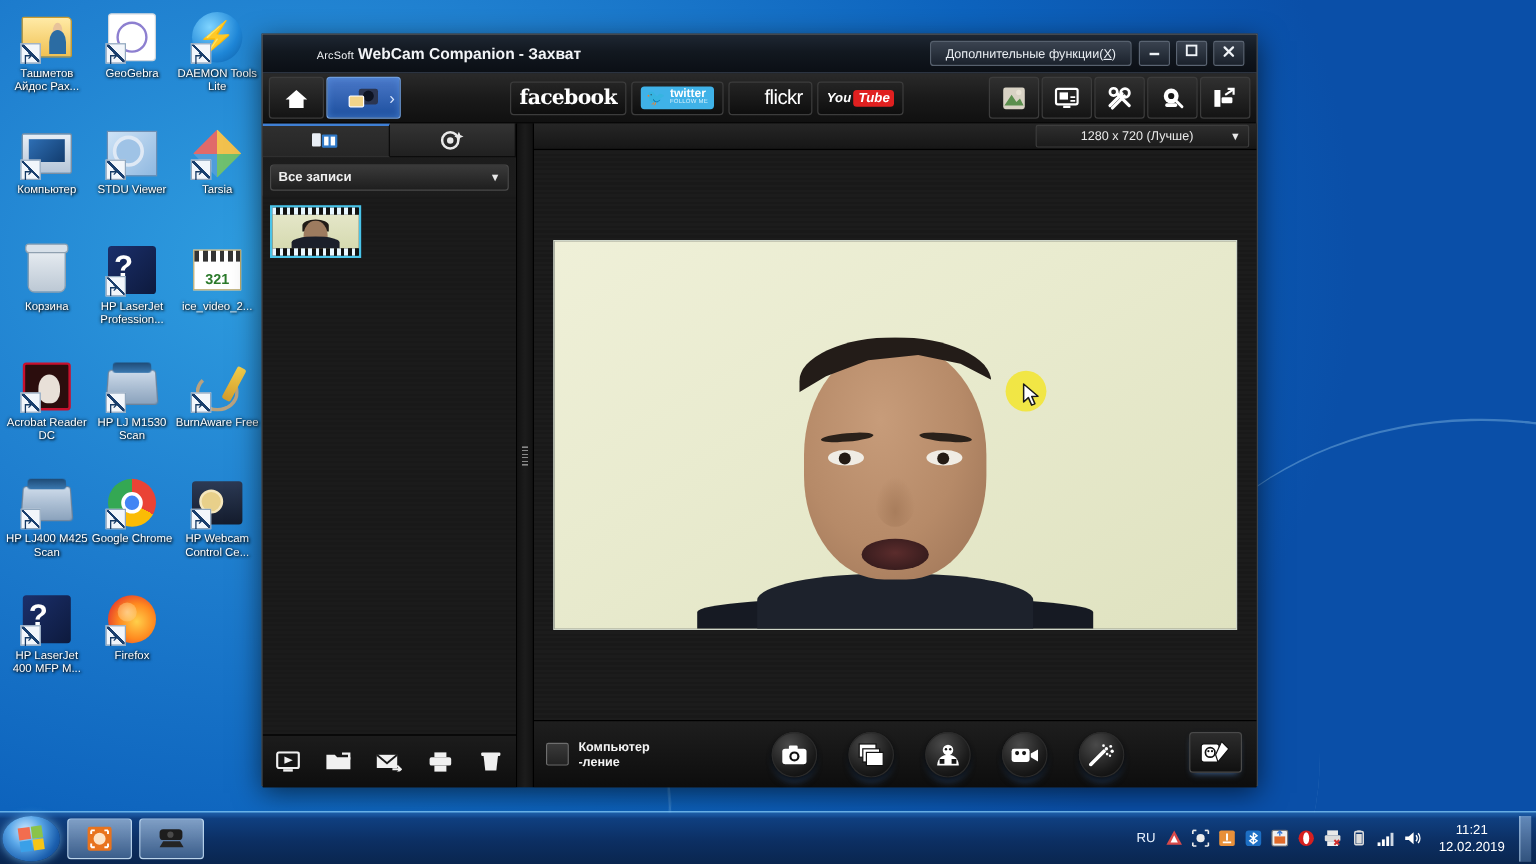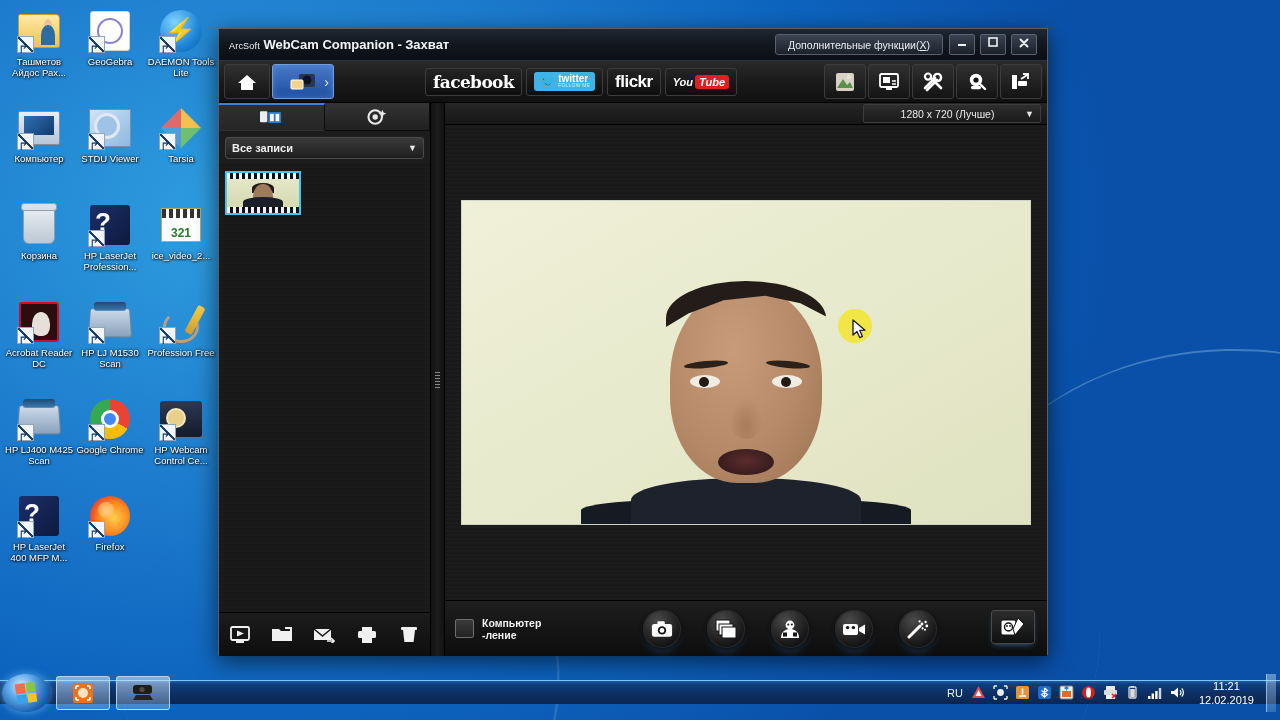--- a/index.html
+++ b/index.html
@@ -117,21 +117,21 @@
   }
   #titlebar {
     height: 32px; position: relative;
     background: linear-gradient(#1e2733 0%, #121820 45%, #0b0f15 100%);
     border-bottom: 1px solid #2b3340;
     display: flex; align-items: center;
   }
   #title-text {
     margin-left: 10px; color: #f2f4f7; font-size: 12.5px; white-space: nowrap;
   }
-  #title-text .brand { font-size: 9px; letter-spacing: .2px; }
+  #title-text .brand { font-size: 9px; letter-spacing: .2px; margin-left: 35px; }
   #title-text .prod { font-weight: bold; font-size: 13px; }
   #title-text .mode { font-weight: bold; font-size: 13px; }
   #extra-func-btn {
     position: absolute; right: 104px; top: 5px; height: 21px;
     padding: 0 12px; display: flex; align-items: center;
     background: linear-gradient(#3a4350,#1b222c);
     border: 1px solid #57616e; border-radius: 3px;
     color: #e9edf2; font-size: 10.5px; white-space: nowrap; cursor: pointer;
   }
   #extra-func-btn u { text-underline-offset: 1px; }
@@ -173,21 +173,21 @@
     border: 1px solid #3c3c3c; border-radius: 3px;
     background: linear-gradient(#242424,#0e0e0e);
     cursor: pointer;
   }
   .fb-txt { color: #fff; font-weight: bold; font-size: 17px; letter-spacing: -.6px; font-family: "DejaVu Serif", serif; }
   .tw-box { background:#3fb2e8; border-radius:3px; padding:2px 5px; display:flex; align-items:center; gap:3px; }
   .tw-bird { color:#fff; font-size: 13px; }
   .tw-lines { display:flex; flex-direction:column; line-height:7px; }
   .tw-lines b { color:#fff; font-size:10px; font-weight:bold; }
   .tw-lines i { color:#d8f1fd; font-size:5px; font-style:normal; letter-spacing:.2px;}
-  .fl-txt { color:#fff; font-weight:bold; font-size:17px; letter-spacing:-.5px; }
+  .fl-txt { color:#fff; font-weight:normal; font-size:17px; letter-spacing:-.5px;margin-left:22px; }
   .yt-wrap { display:flex; align-items:center; gap:2px;font-style:italic; }
   .yt-you { color:#fff; font-weight:bold; font-size:11px; }
   .yt-tube { background:#e02020; color:#fff; font-weight:bold; font-size:11px; padding:1px 4px; border-radius:3px; }
   #tb-right { margin-left: auto; display: flex; align-items: stretch; }
   #tb-right .tb-btn { width: 42px; }
 
   
   #app-body { display: flex; height: calc(627px - 32px - 42px); background: #141414; }
 
   
@@ -357,21 +357,21 @@
   #frames-btn {
     position: absolute; right: 12px; top: 9px; width: 44px; height: 34px;
     border: 1px solid #4a4a4a; border-radius: 3px;
     background: linear-gradient(#2c2c2c,#101010);
     display: flex; align-items: center; justify-content: center; cursor: pointer;
     box-shadow: 0 3px 6px -3px rgba(90,150,230,.7);
   }
 
   
   #taskbar {
-    position: absolute; left: 0; bottom: 16px; width: 1280px; height: 24px;
+    position: absolute; left: 0; bottom: 0; width: 1280px; height: 44px;
     background: linear-gradient(#1d5fa8 0%, #17519a 6%, #0f3f80 12%, #0c2f63 55%, #0a264f 100%);
     border-top: 1px solid #7fc4f2;
     display: flex; align-items: center;
   }
   #start-orb {
     width: 48px; height: 38px; margin-left: 2px; border-radius: 50%;
     background: radial-gradient(circle at 40% 32%, #cfe9ff 0%, #5aa7e8 35%, #1b5fae 70%, #0b3a7a 100%);
     display: flex; align-items: center; justify-content: center; cursor: pointer;
     box-shadow: 0 0 8px rgba(120,200,255,.7);
   }
@@ -461,21 +461,21 @@
     <div class="d-icon">
       <div class="glyph shortcut">
         <div class="ic-scan"></div>
       </div>
       <div class="lbl">HP LJ M1530 Scan</div>
     </div>
     <div class="d-icon">
       <div class="glyph shortcut">
         <div class="ic-burn"></div>
       </div>
-      <div class="lbl">Profession Free</div>
+      <div class="lbl">BurnAware Free</div>
     </div>
     <div class="d-icon">
       <div class="glyph shortcut">
         <div class="ic-scan"></div>
       </div>
       <div class="lbl">HP LJ400 M425 Scan</div>
     </div>
     <div class="d-icon">
       <div class="glyph shortcut">
         <div class="ic-chrome"></div>

